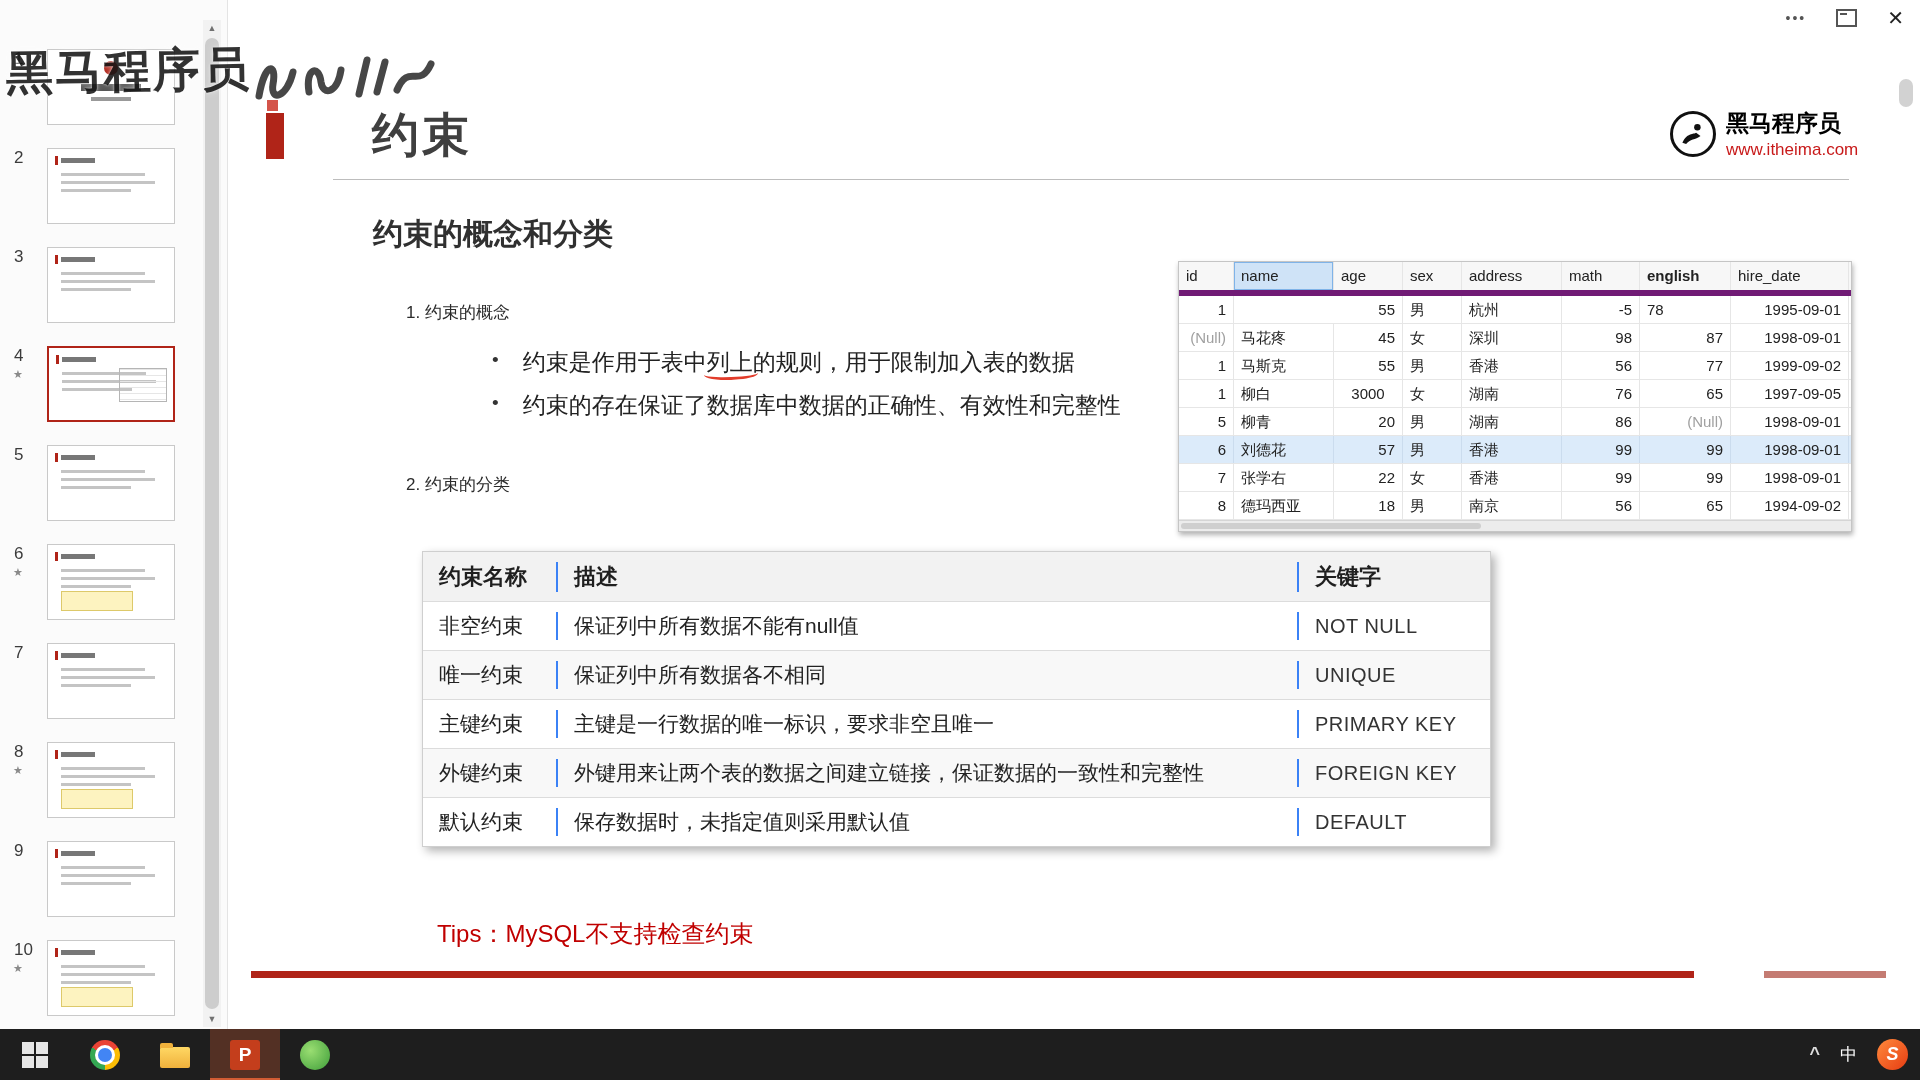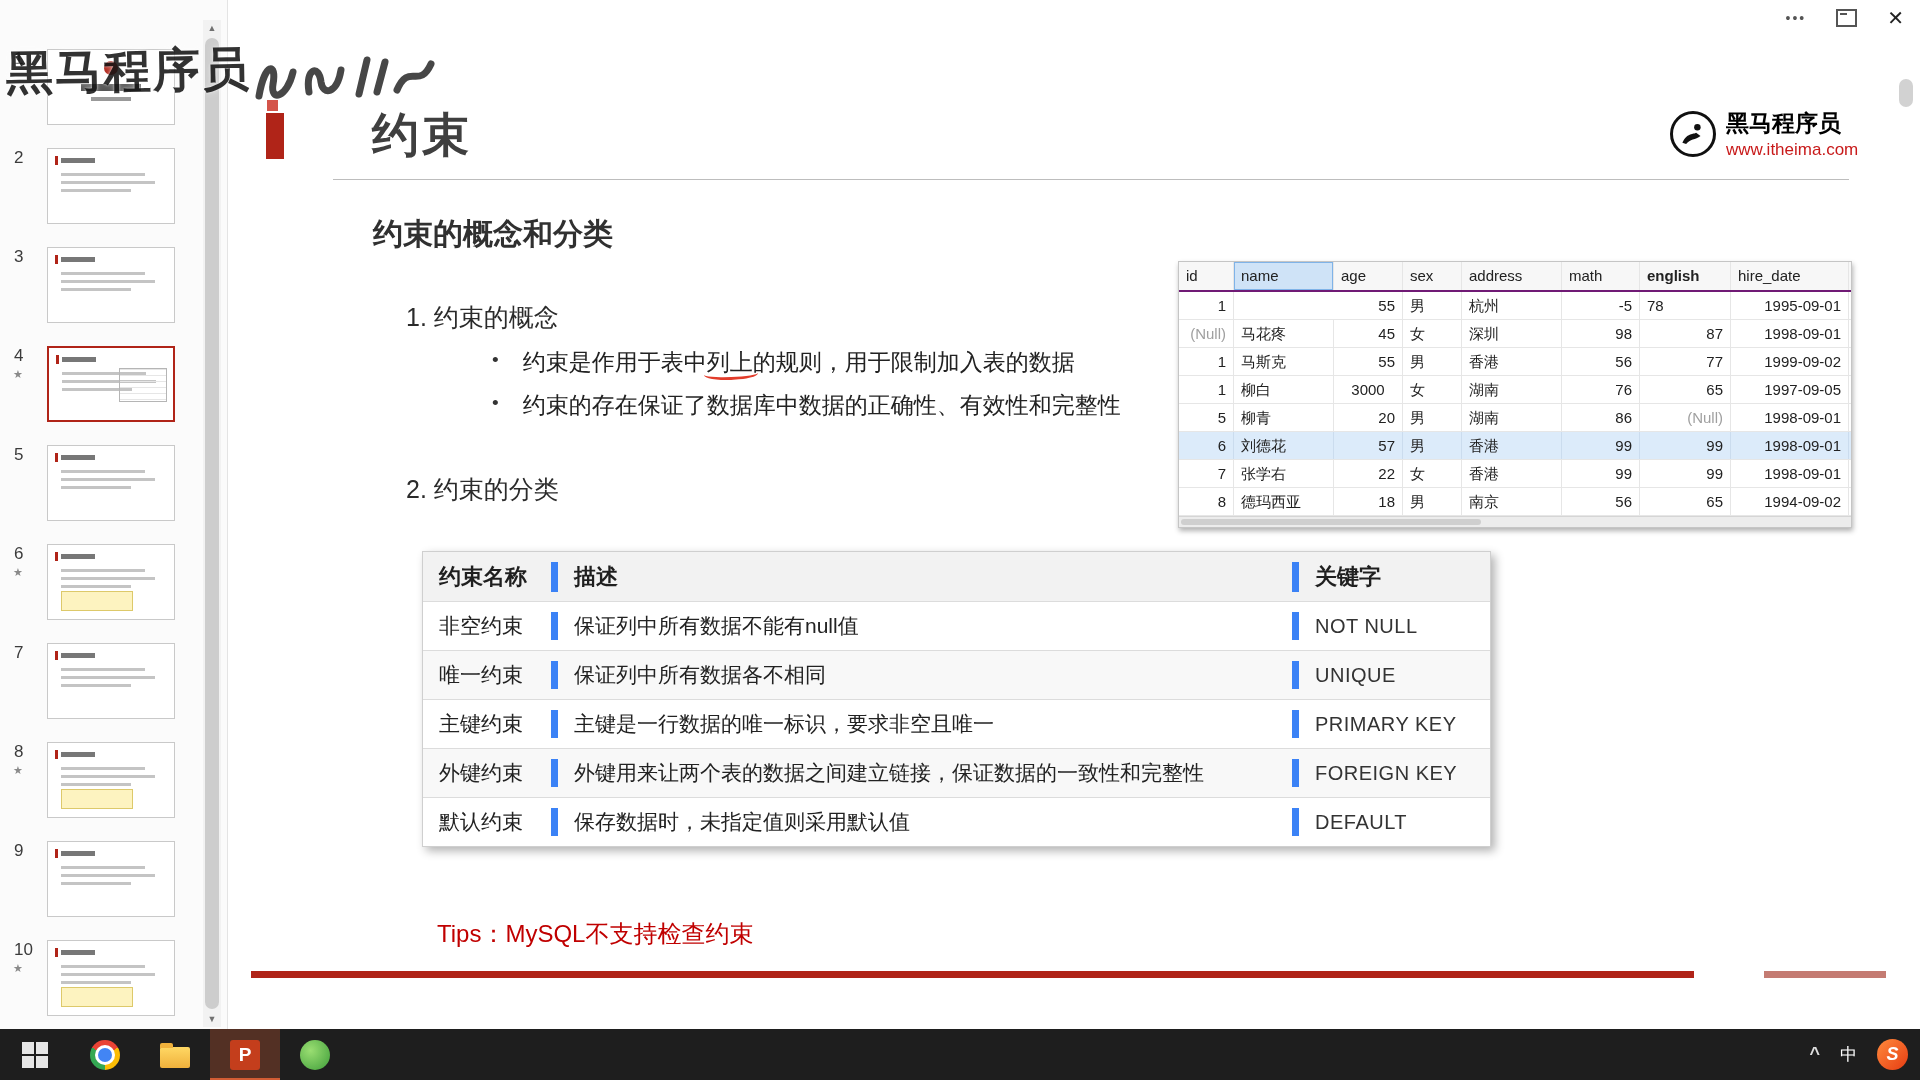--- a/index.html
+++ b/index.html
@@ -44,50 +44,50 @@
   .slide-title{position:absolute;left:372px;top:104px;font-size:47px;font-weight:700;color:#3f3f3f;letter-spacing:3px;}
   .divider{position:absolute;left:333px;top:179px;width:1516px;height:1px;background:#bdbdbd;}
 
   .logo{position:absolute;left:1670px;top:108px;display:flex;align-items:center;gap:10px;}
   .logo-circle{width:46px;height:46px;border:3px solid #101010;border-radius:50%;box-sizing:border-box;
                display:flex;align-items:center;justify-content:center;background:#fff;}
   .logo-title{font-size:23px;font-weight:800;color:#000;}
   .logo-url{font-size:17px;color:#c81a1a;margin-top:1px;}
 
   .heading{position:absolute;left:373px;top:214px;font-size:30px;font-weight:700;color:#303030;}
-  .list-item{position:absolute;left:406px;font-size:25px;color:#2b2b2b;}
+  .list-item{position:absolute;left:406px;font-size:17px;color:#2b2b2b;}
   #item1{top:301px;} #item2{top:473px;}
   .bullet{position:absolute;left:492px;font-size:23px;color:#222;display:flex;}
   #bullet1{top:347px;} #bullet2{top:390px;}
   .bullet .dot{margin-right:24px;font-size:19px;padding-top:2px;color:#333;}
   .red-mark{position:relative;}
   .red-mark::after{content:"";position:absolute;left:-3px;right:-5px;bottom:-5px;height:9px;
                    border-bottom:3px solid #e23c2b;border-radius:55%;transform:rotate(-2deg);}
 
   
   .st{position:absolute;left:1178px;top:261px;width:674px;background:#fff;border:1px solid #c5c5c5;
       font-size:15px;color:#222;box-shadow:1px 3px 5px rgba(0,0,0,.3);box-sizing:border-box;}
   .st-row{display:flex;height:27px;line-height:27px;border-bottom:1px solid #e6e6e6;background:#fff;}
-  .st-header{height:28px;line-height:28px;background:#f7f7f7;border-bottom:2px solid #701a75;}
+  .st-header{height:28px;line-height:28px;background:#f7f7f7;border-bottom:6px solid #701a75;}
   .st-cell{box-sizing:border-box;flex:none;padding:0 7px;border-right:1px solid #e6e6e6;overflow:hidden;white-space:nowrap;}
   .st-selected{background:#cfe3f7;box-shadow:inset 0 0 0 1px #7fb3e8;}
   .st-hl{background:var(--highlight_blue,#dcebfa);}
   .st-hl .st-cell{border-right-color:#cbdcee;}
   .st-null{color:#a0a0a0;}
   .st-strip{height:10px;background:#ececec;border-top:1px solid #d5d5d5;position:relative;}
   .st-strip::after{content:"";position:absolute;left:2px;top:2px;width:300px;height:6px;background:#cfcfcf;border-radius:3px;}
 
   
   .ct{position:absolute;left:422px;top:551px;width:1069px;border:1px solid #cfcfcf;background:#fff;
       box-shadow:4px 4px 9px rgba(0,0,0,.3);font-size:21px;color:#222;box-sizing:border-box;}
   .ct-row{display:flex;height:48px;align-items:center;border-bottom:1px solid #dcdcdc;background:#fff;}
   .ct-row:last-child{border-bottom:none;}
   .ct-header{height:49px;background:#f2f2f2;font-weight:700;font-size:22px;color:#1f1f1f;}
   .ct-even{background:#f8f8f8;}
-  .ct-cell{box-sizing:border-box;flex:none;padding:0 16px;border-right:7px solid #3b82f6;white-space:nowrap;overflow:hidden;}
+  .ct-cell{box-sizing:border-box;flex:none;padding:0 16px;border-right:2px solid #3b82f6;white-space:nowrap;overflow:hidden;}
   .ct-cell:last-child{border-right:none;}
   .ct-key{font-size:20px;color:#333;letter-spacing:.5px;}
 
   .tips{position:absolute;left:437px;top:918px;font-size:24px;color:var(--tips_red,#c00000);}
   .bar1{position:absolute;left:251px;top:971px;width:1443px;height:7px;background:var(--accent_red,#a8281d);}
   .bar2{position:absolute;left:1764px;top:971px;width:122px;height:7px;background:#c47b72;}
 
   
   .watermark{position:absolute;left:6px;top:40px;z-index:50;pointer-events:none;display:flex;align-items:flex-start;}
   .wm-text{font-size:47px;font-weight:900;color:#161616;opacity:.88;letter-spacing:2px;transform:rotate(-1deg);

